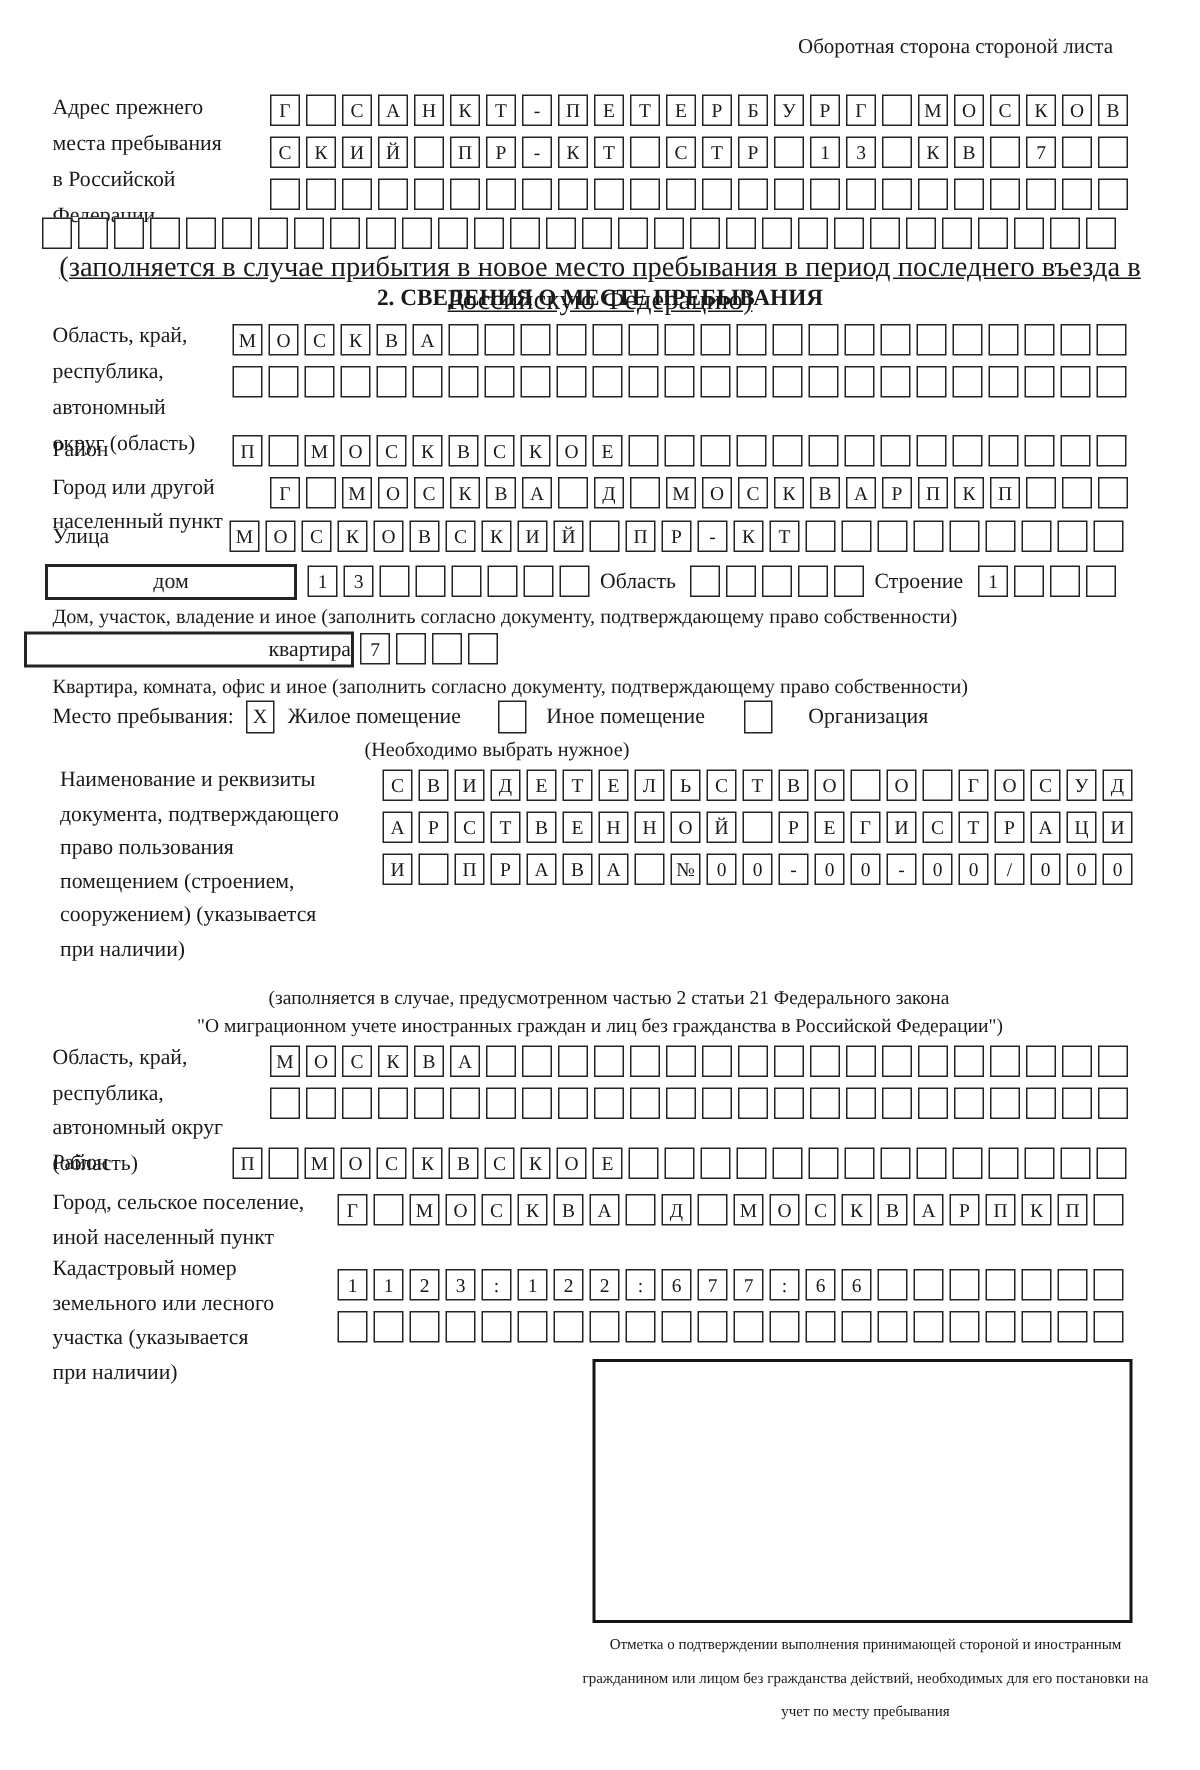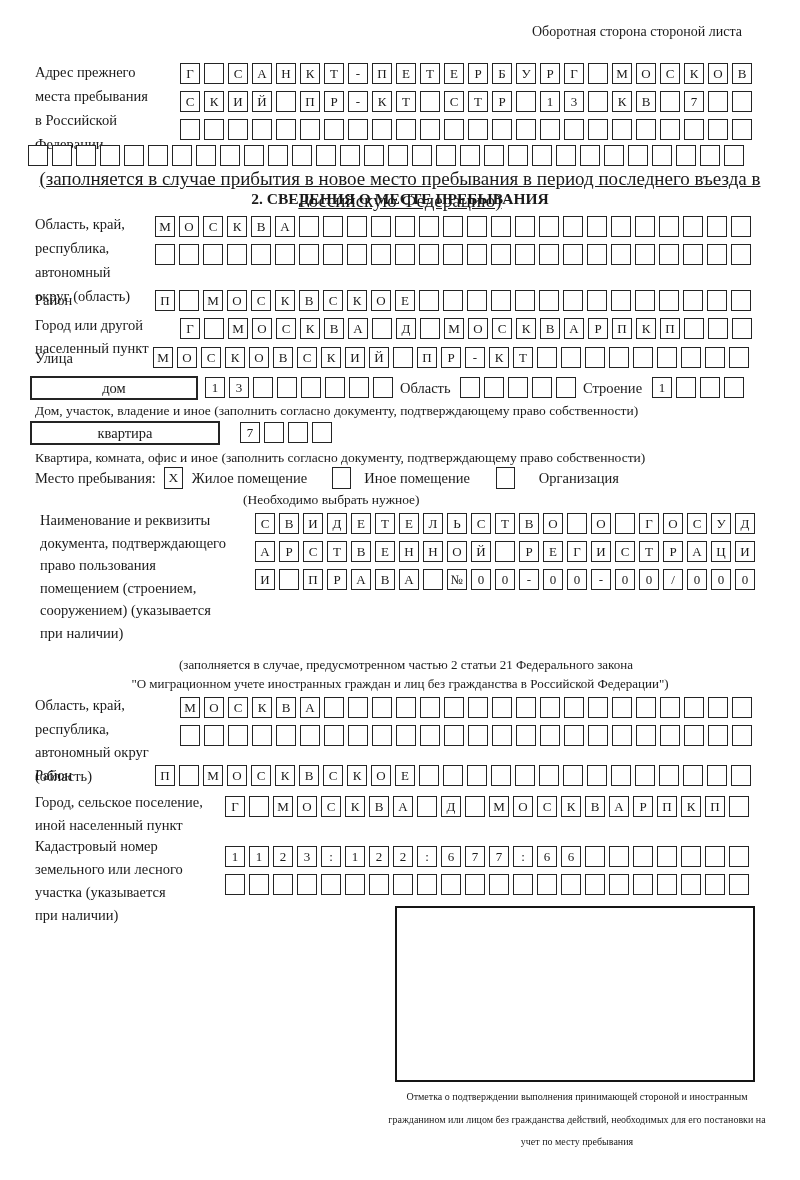--- a/index.html
+++ b/index.html
@@ -330,21 +330,21 @@
     </div>
   <div class="ilabel" style="left:583px; top:380px;">Строение</div>
   <div class="cellrow" style="left:652px; top:377px;">
       <span class="cell">1</span>
       <span class="cell"></span>
       <span class="cell"></span>
       <span class="cell"></span>
     </div>
   <div class="note" style="left:35px; top:403px; font-size:13.5px;">Дом, участок, владение и иное (заполнить согласно документу, подтверждающему право собственности)</div>
 
-  <div class="boxfield" style="left:30px; top:421px; width:190px;">
+  <div class="boxfield" style="left:16px; top:421px; width:220px;justify-content:flex-end;">
     <span>квартира</span>
   </div>
   <div class="cellrow" style="left:240px; top:422px;">
       <span class="cell">7</span>
       <span class="cell"></span>
       <span class="cell"></span>
       <span class="cell"></span>
     </div>
   <div class="note" style="left:35px; top:450px; font-size:13.5px;">Квартира, комната, офис и иное (заполнить согласно документу, подтверждающему право собственности)</div>
 

